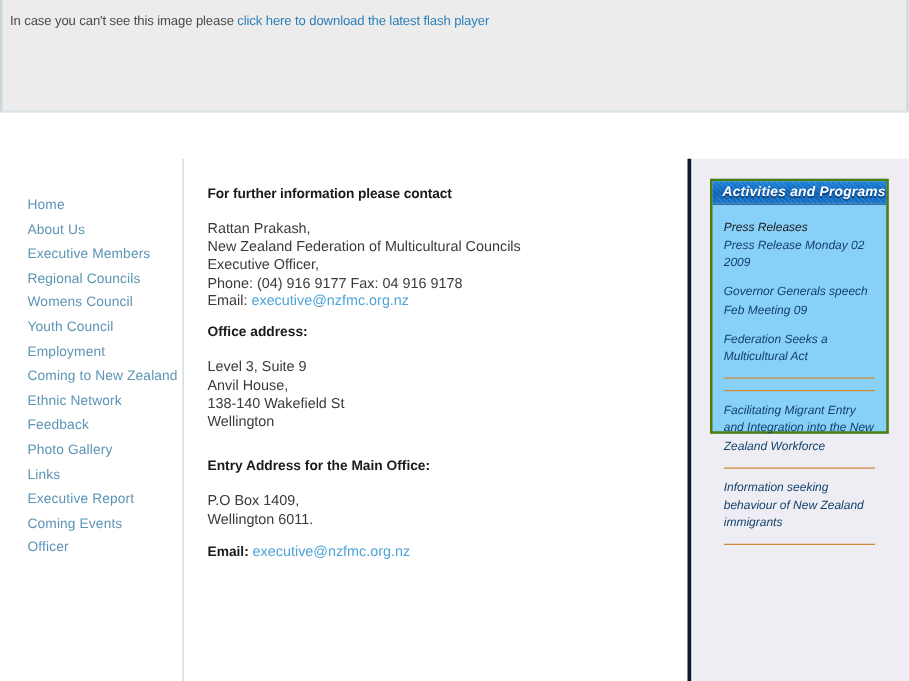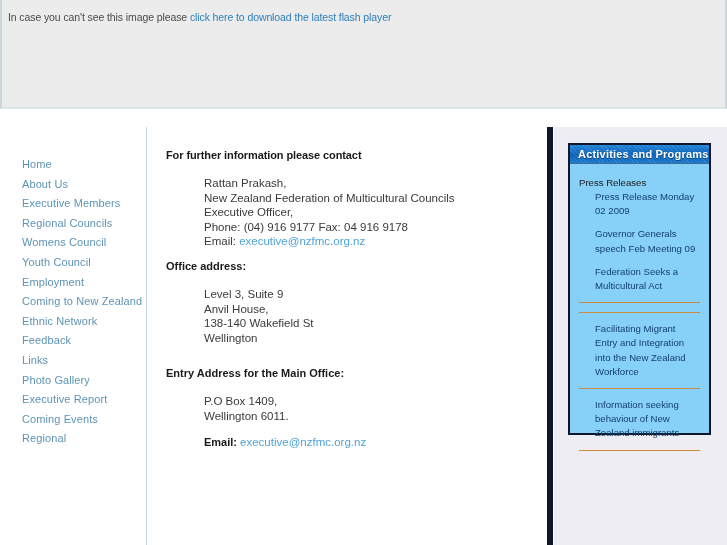--- a/index.html
+++ b/index.html
@@ -14,21 +14,21 @@
     overflow: hidden;
     position: relative;
   }
 
   
   #flash-banner {
     position: absolute;
     left: 0;
     top: 0;
     width: 727px;
-    height: 109px;
+    height: 90px;
     background: #ececec;
     border-left: 2px solid #ccd7dd;
     border-right: 2px solid #ccd7dd;
     border-bottom: 2px solid #dce4e8;
     box-sizing: border-box;
   }
   #flash-msg {
     position: absolute;
     left: 6px;
     top: 11px;
@@ -53,21 +53,21 @@
     border-right: 1px solid #c9d6de;
     box-sizing: border-box;
   }
   #center-col {
     position: absolute;
     left: 148px;
     top: 127px;
     width: 405px;
     height: 418px;
     background: #ffffff;
-    border-right: 6px solid #0f172a;
+    border-right: 3px solid #0f172a;
     box-sizing: border-box;
   }
   #right-col {
     position: absolute;
     left: 554px;
     top: 127px;
     width: 173px;
     height: 418px;
     background: #ededf3;
     box-sizing: border-box;
@@ -103,42 +103,42 @@
     color: #1a1a1a;
     letter-spacing: -0.1px;
   }
   .gap-lg { height: 15px; }
   .gap-md { height: 11px; }
   .line {
     line-height: 14.6px;
     color: #3a3a3a;
     font-size: 11.5px;
     white-space: nowrap;
-    margin-left: 38px;
   }
   .mail-link {
     color: #4fa3d8;
     text-decoration: none;
   }
   .lbl-bold {
     font-weight: bold;
     color: #1a1a1a;
     font-size: 11px;
   }
 
   
   #panel {
     position: absolute;
     left: 14px;
     top: 16px;
     width: 143px;
-    height: 292px;
-    border: 2px solid #0f172a;
+    height: 204px;
+    border: 2px solid #4d7c0f;
     background: #87d0f7;
     box-sizing: border-box;
+    font-style: italic;
   }
   #panel-head {
     height: 19px;
     background:
       repeating-linear-gradient(
         45deg,
         rgba(255,255,255,0.10) 0px,
         rgba(255,255,255,0.10) 1px,
         rgba(255,255,255,0) 1px,
         rgba(255,255,255,0) 3px),
@@ -163,21 +163,21 @@
     line-height: 14px;
   }
   .panel-link {
     display: block;
     font-size: 9.6px;
     color: #12416b;
     text-decoration: none;
     line-height: 14.2px;
     margin-bottom: 0;
   }
-  .panel-item { margin-bottom: 9px; margin-left: 16px; }
+  .panel-item { margin-bottom: 9px; }
   .panel-rule {
     height: 0;
     border-top: 1.5px solid #cf8a3a;
     margin: 0 0 9px 0;
   }
 </style>
 </head>
 <body>
 
 <div id="flash-banner">
@@ -191,25 +191,25 @@
     <li><a href="#">Home</a></li>
     <li><a href="#">About Us</a></li>
     <li><a href="#">Executive Members</a></li>
     <li><a href="#">Regional Councils</a></li>
     <li><a href="#">Womens Council</a></li>
     <li><a href="#">Youth Council</a></li>
     <li><a href="#">Employment</a></li>
     <li><a href="#">Coming to New Zealand</a></li>
     <li><a href="#">Ethnic Network</a></li>
     <li><a href="#">Feedback</a></li>
+    <li><a href="#">Photo Gallery</a></li>
     <li><a href="#">Links</a></li>
-    <li><a href="#">Photo Gallery</a></li>
     <li><a href="#">Executive Report</a></li>
     <li><a href="#">Coming Events</a></li>
-    <li><a href="#">Regional</a></li>
+    <li><a href="#">Officer</a></li>
   </ul>
 </div>
 
 <div id="center-col">
   <div id="content">
 
     <div class="h-bold">For further information please contact</div>
     <div class="gap-lg"></div>
 
     <div class="line">Rattan Prakash,</div>

